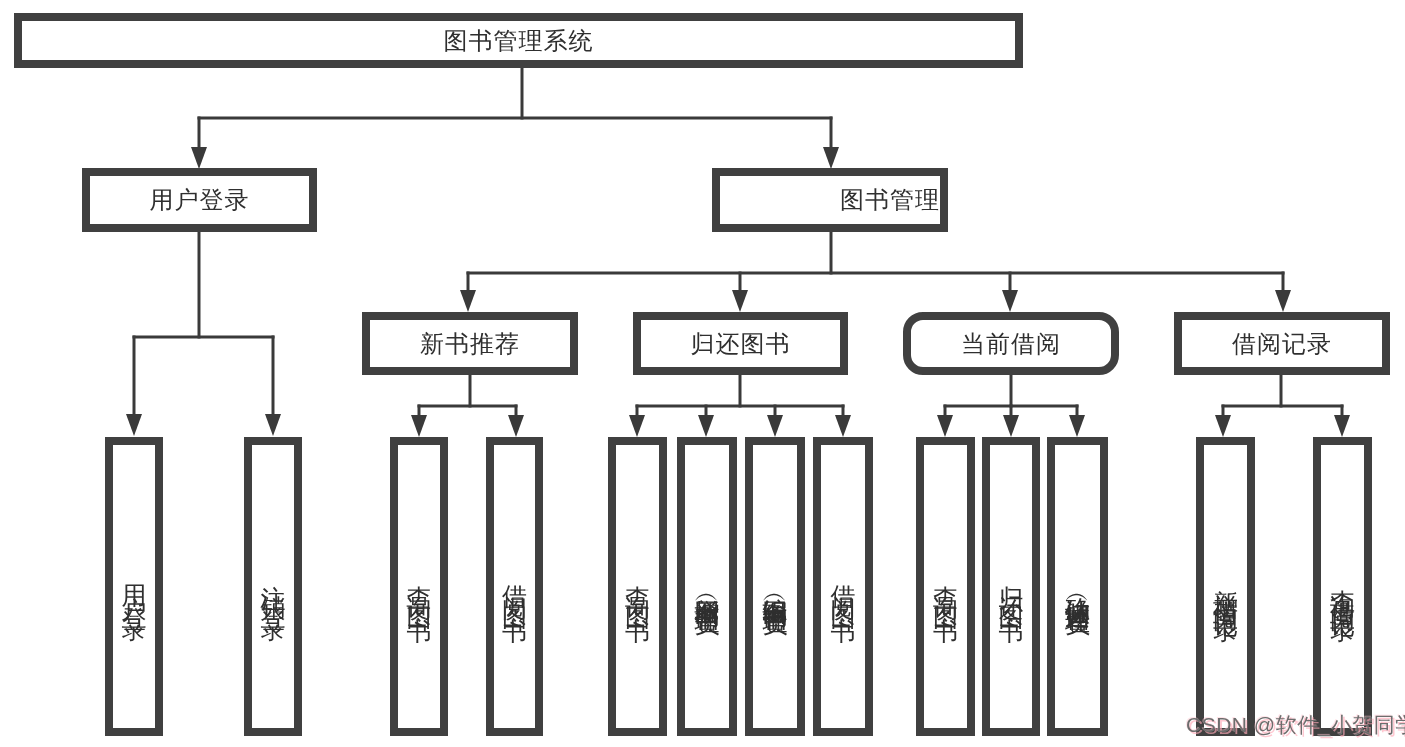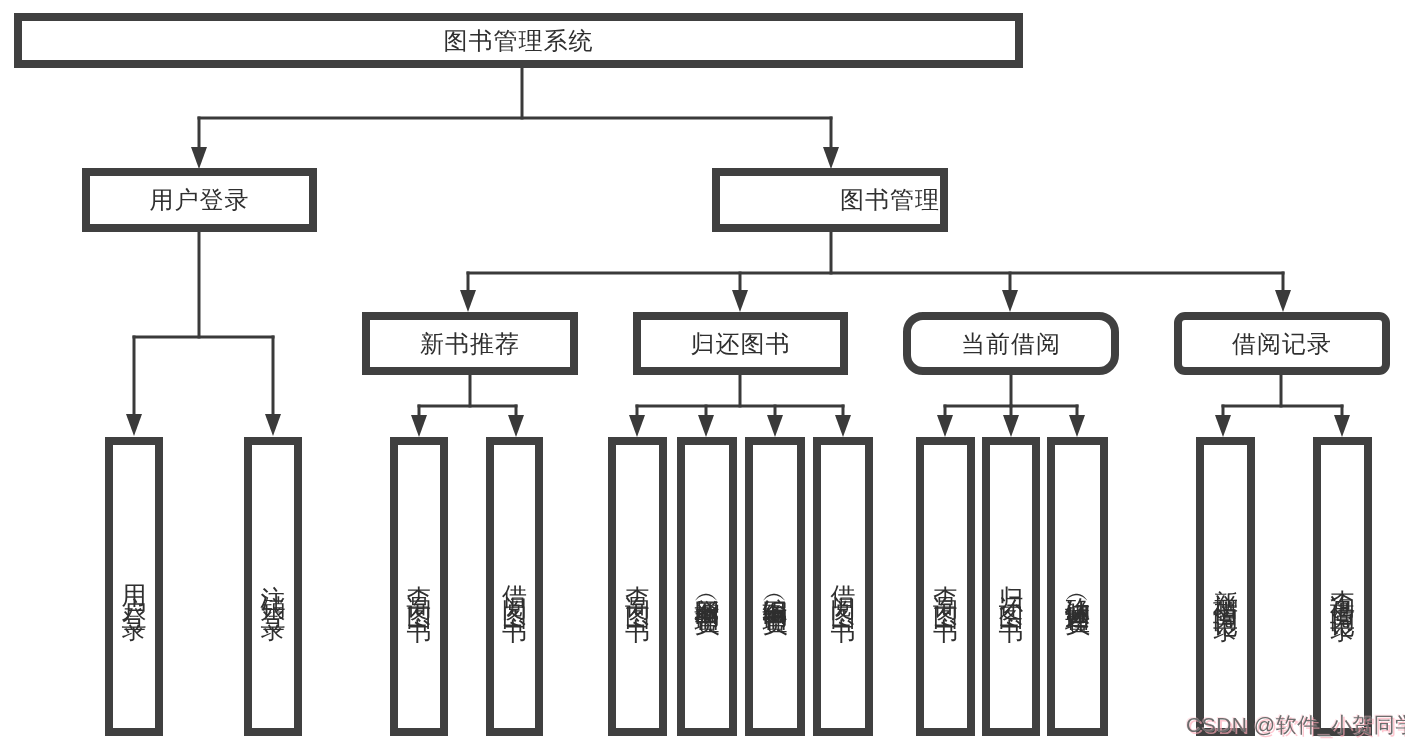--- a/index.html
+++ b/index.html
@@ -134,21 +134,21 @@
 
   <div class="node" style="left:362px;top:312px;width:216px;height:63px;">
     <span class="h-label">新书推荐</span>
   </div>
   <div class="node" style="left:633px;top:312px;width:215px;height:63px;">
     <span class="h-label">归还图书</span>
   </div>
   <div class="node" style="left:903px;top:312px;width:216px;height:63px;border-radius:20px;">
     <span class="h-label">当前借阅</span>
   </div>
-  <div class="node" style="left:1174px;top:312px;width:216px;height:63px;border-radius:11px;">
+  <div class="node" style="left:1174px;top:312px;width:216px;height:63px;">
     <span class="h-label">借阅记录</span>
   </div>
 
   <div class="node leaf" style="left:105px;width:58px;">
     <span class="v-label sp4">用户登录</span>
   </div>
   <div class="node leaf" style="left:244px;width:58px;">
     <span class="v-label sp4">注销登录</span>
   </div>
 

